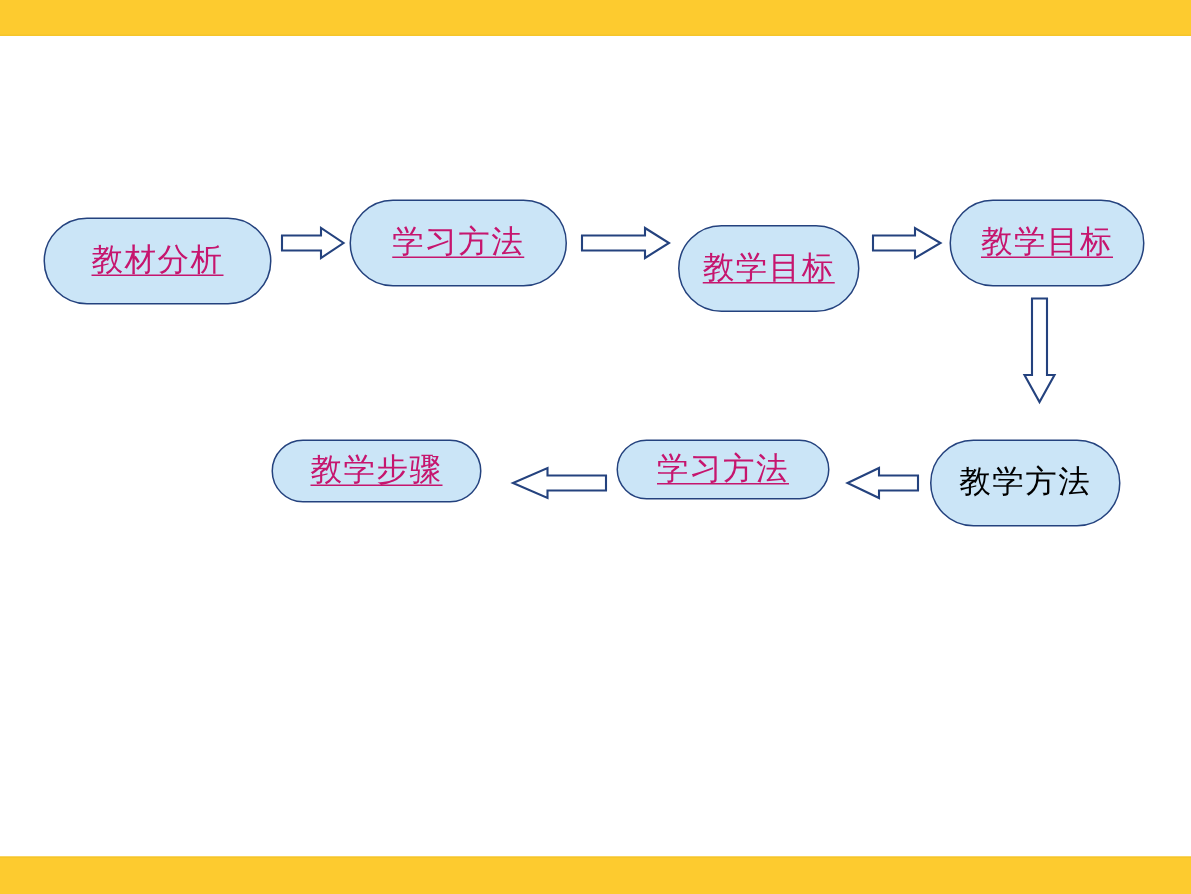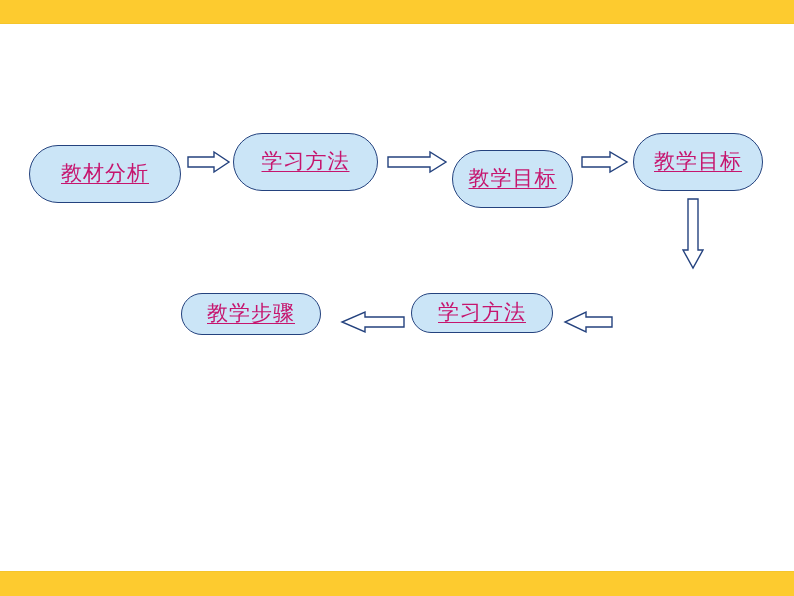--- a/index.html
+++ b/index.html
@@ -132,20 +132,23 @@
   </div>
 
   <div class="node" id="node-jxmb">
     <span class="node-label link">教学目标</span>
   </div>
 
   <div class="node" id="node-jxzn">
     <span class="node-label link">教学目标</span>
   </div>
 
+  <div class="node" id="node-jxff">
+    <span class="node-label plain">教学方法</span>
+  </div>
 
   <div class="node" id="node-xxff">
     <span class="node-label link">学习方法</span>
   </div>
 
   <div class="node" id="node-jxbz">
     <span class="node-label link">教学步骤</span>
   </div>
 
 </div>

